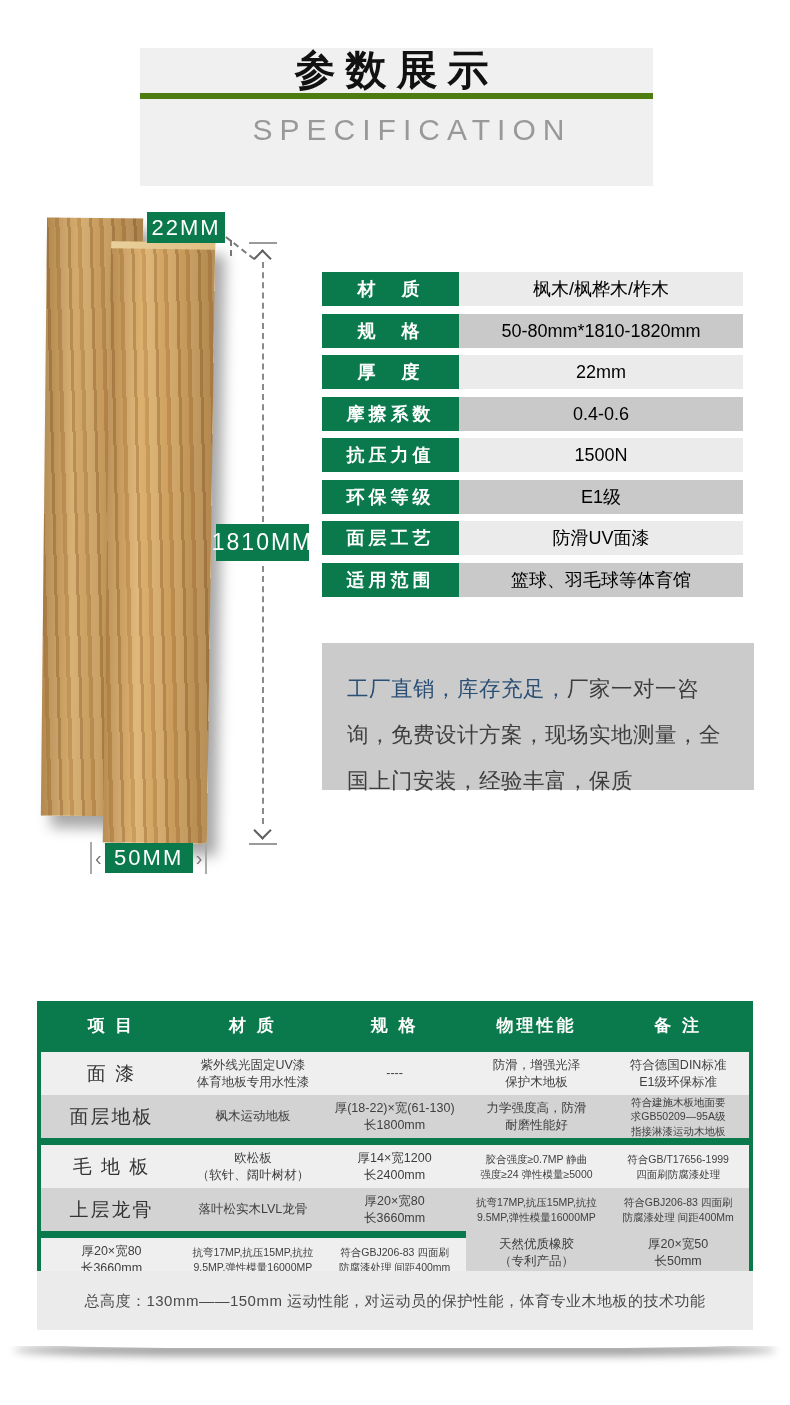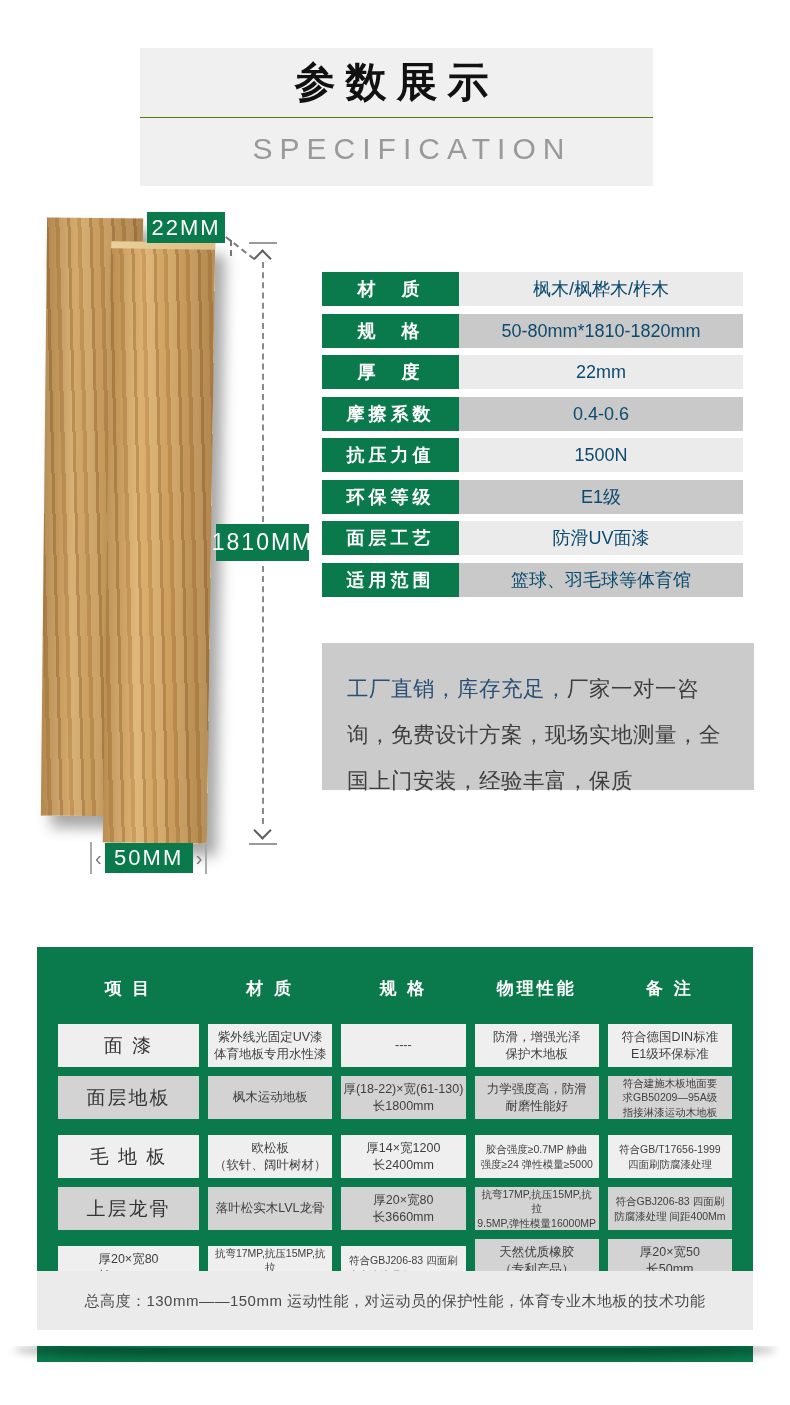--- a/index.html
+++ b/index.html
@@ -1,22 +1,22 @@
 <!DOCTYPE html>
 <html><head>
 <meta charset="utf-8">
 <style>
   * { margin:0; padding:0; box-sizing:border-box; }
   body { background:#fff; font-family:"Liberation Sans","DejaVu Sans",sans-serif; }
   .page { position:relative; width:790px; height:1405px; background:#fff; overflow:hidden; margin:0 auto; }
 
   
   .hdr { position:absolute; left:140px; top:48px; width:513px; height:138px; background:#f0f0f0; }
-  .hdr-title { height:70px; display:flex; align-items:center; justify-content:center;
-    font-size:41px; font-weight:700; color:#111; letter-spacing:10px; border-bottom:1px solid #4d7c0f; }
+  .hdr-title { height:51px; display:flex; align-items:center; justify-content:center;
+    font-size:41px; font-weight:700; color:#111; letter-spacing:10px; border-bottom:6px solid #4d7c0f; }
   .hdr-sub { height:62px; display:flex; align-items:center; justify-content:center;
     font-size:30px; color:#999; letter-spacing:7px; font-weight:400;margin-left:31px; }
 
   
   .plank { position:absolute; box-shadow:10px 12px 14px rgba(0,0,0,0.35);
     background:
       linear-gradient(90deg, rgba(110,72,28,0.28), rgba(255,236,180,0.10) 30%, rgba(120,80,30,0.12) 62%, rgba(92,60,24,0.30)),
       repeating-linear-gradient(88deg, #d8aa68 0 7px, #c59454 7px 11px, #ddb274 11px 19px, #ba8b4f 19px 22px);
   }
   .plank-back { left:44px; top:218px; width:96px; height:598px; transform:rotate(0.6deg);
@@ -49,32 +49,32 @@
   .w-ar { font-size:20px; color:#777; line-height:1; padding:0 1px; }
   .lbl-50 { position:static; width:88px; height:30px; font-size:22px; }
 
   
   .spec { position:absolute; left:0; top:0; }
   .spec-row { position:absolute; left:322px; width:421px; height:34px; }
   .spec-label { position:absolute; left:0; top:0; width:137px; height:34px; background:#0a7a4c;
     color:#fff; font-size:18px; font-weight:700; letter-spacing:4px;
     display:flex; align-items:center; justify-content:center; }
   .spec-value { position:absolute; left:137px; top:0; width:284px; height:34px;
-    color:#0c4a6e; font-size:18px; display:flex; align-items:center; justify-content:center; }
+    color:#000000; font-size:18px; display:flex; align-items:center; justify-content:center; }
   .spec-value.lt { background:#ebebeb; }
   .spec-value.dk { background:#c9c9c9; }
 
   
   .promo { position:absolute; left:322px; top:643px; width:432px; height:147px; background:#cbcbcb;
     padding:23px 23px 0 25px; font-size:21.5px; line-height:46px; color:#3d3d3d; letter-spacing:0.5px; }
   .promo .hl { color:#2a4f75; }
 
   
-  .btable { position:absolute; left:37px; top:947px; width:716px; background:#0a7a4c;
-    padding:21px; display:grid; grid-template-columns:141px 1fr 1fr 1fr 1fr; gap:9px; }
+  .btable { position:absolute; left:37px; top:1001px; width:716px; background:#0a7a4c;
+    padding:4px; display:grid; grid-template-columns:141px 1fr 1fr 1fr 1fr; gap:0; }
   .bt-h { background:#0a7a4c; color:#fff; font-size:17px; font-weight:700; letter-spacing:3px;
     height:40px; display:flex; align-items:center; justify-content:center; }
   .bt-c { height:43px; display:flex; align-items:center; justify-content:center; text-align:center;
     color:#3f3f3f; font-size:12.5px; line-height:1.35; white-space:pre-line; padding:1px 2px; }
   .bt-item { font-size:19px; letter-spacing:2px; color:#333; }
   .r-lt { background:#efefef;margin-top:7px; }
   .r-dk { background:#d3d3d3; }
   .xs { font-size:10.5px; }
   .md { font-size:10px; }
 

